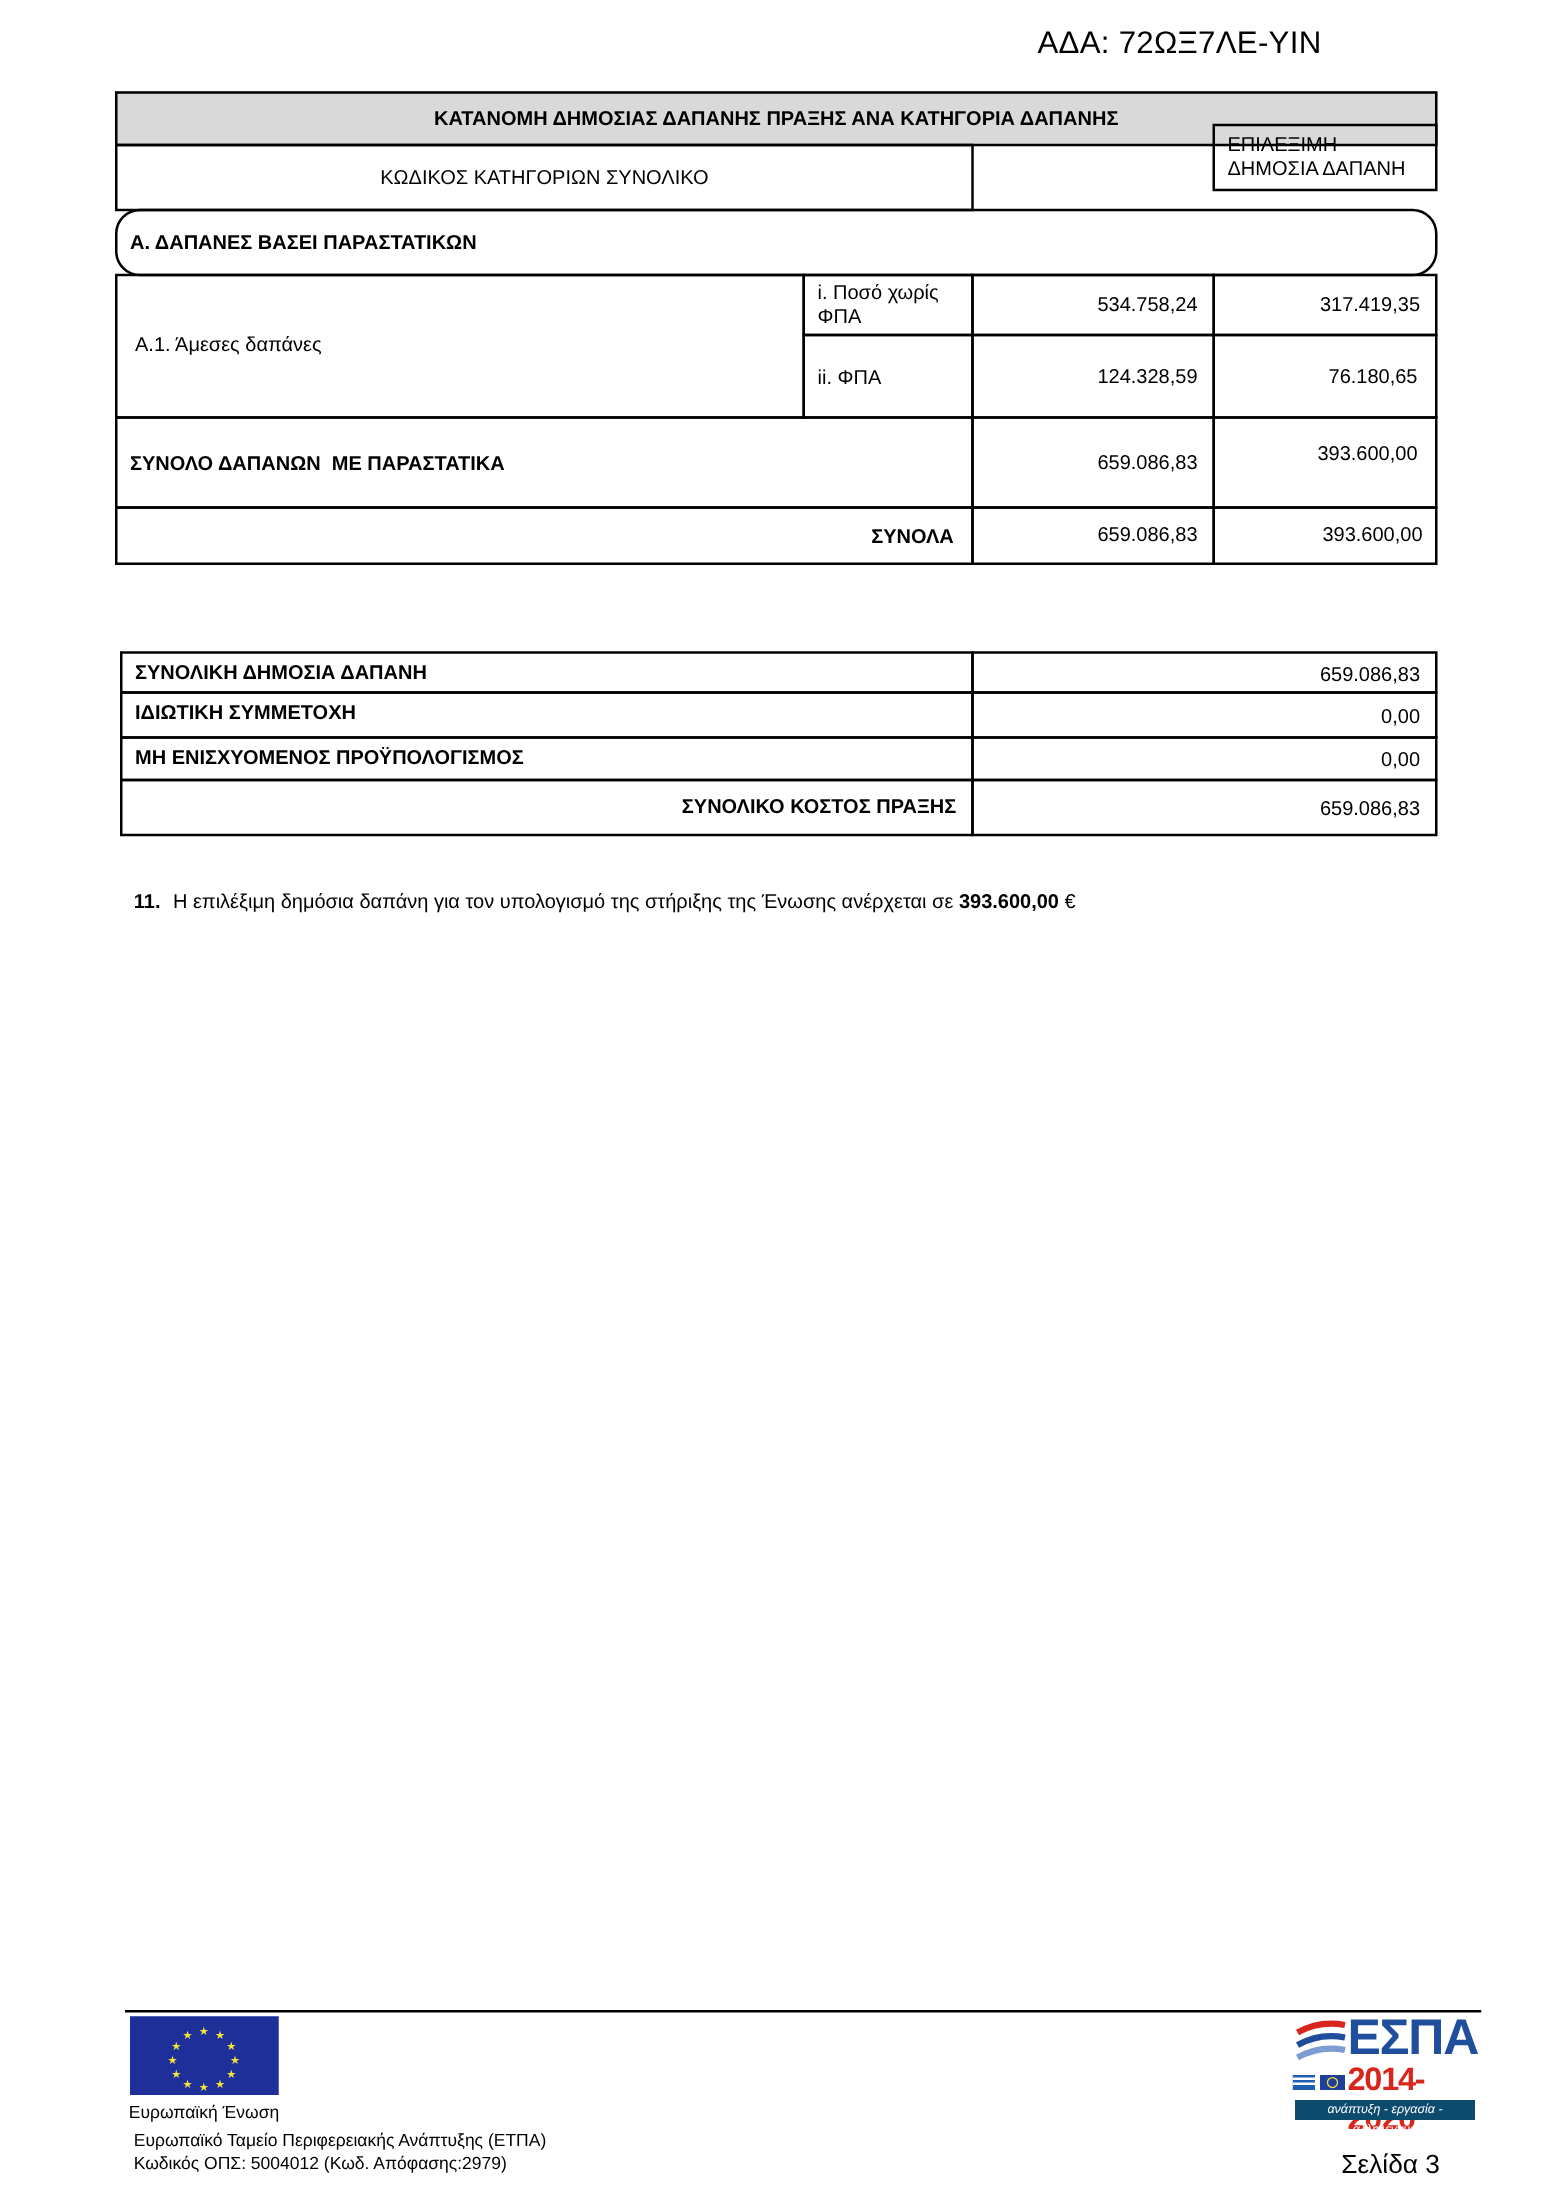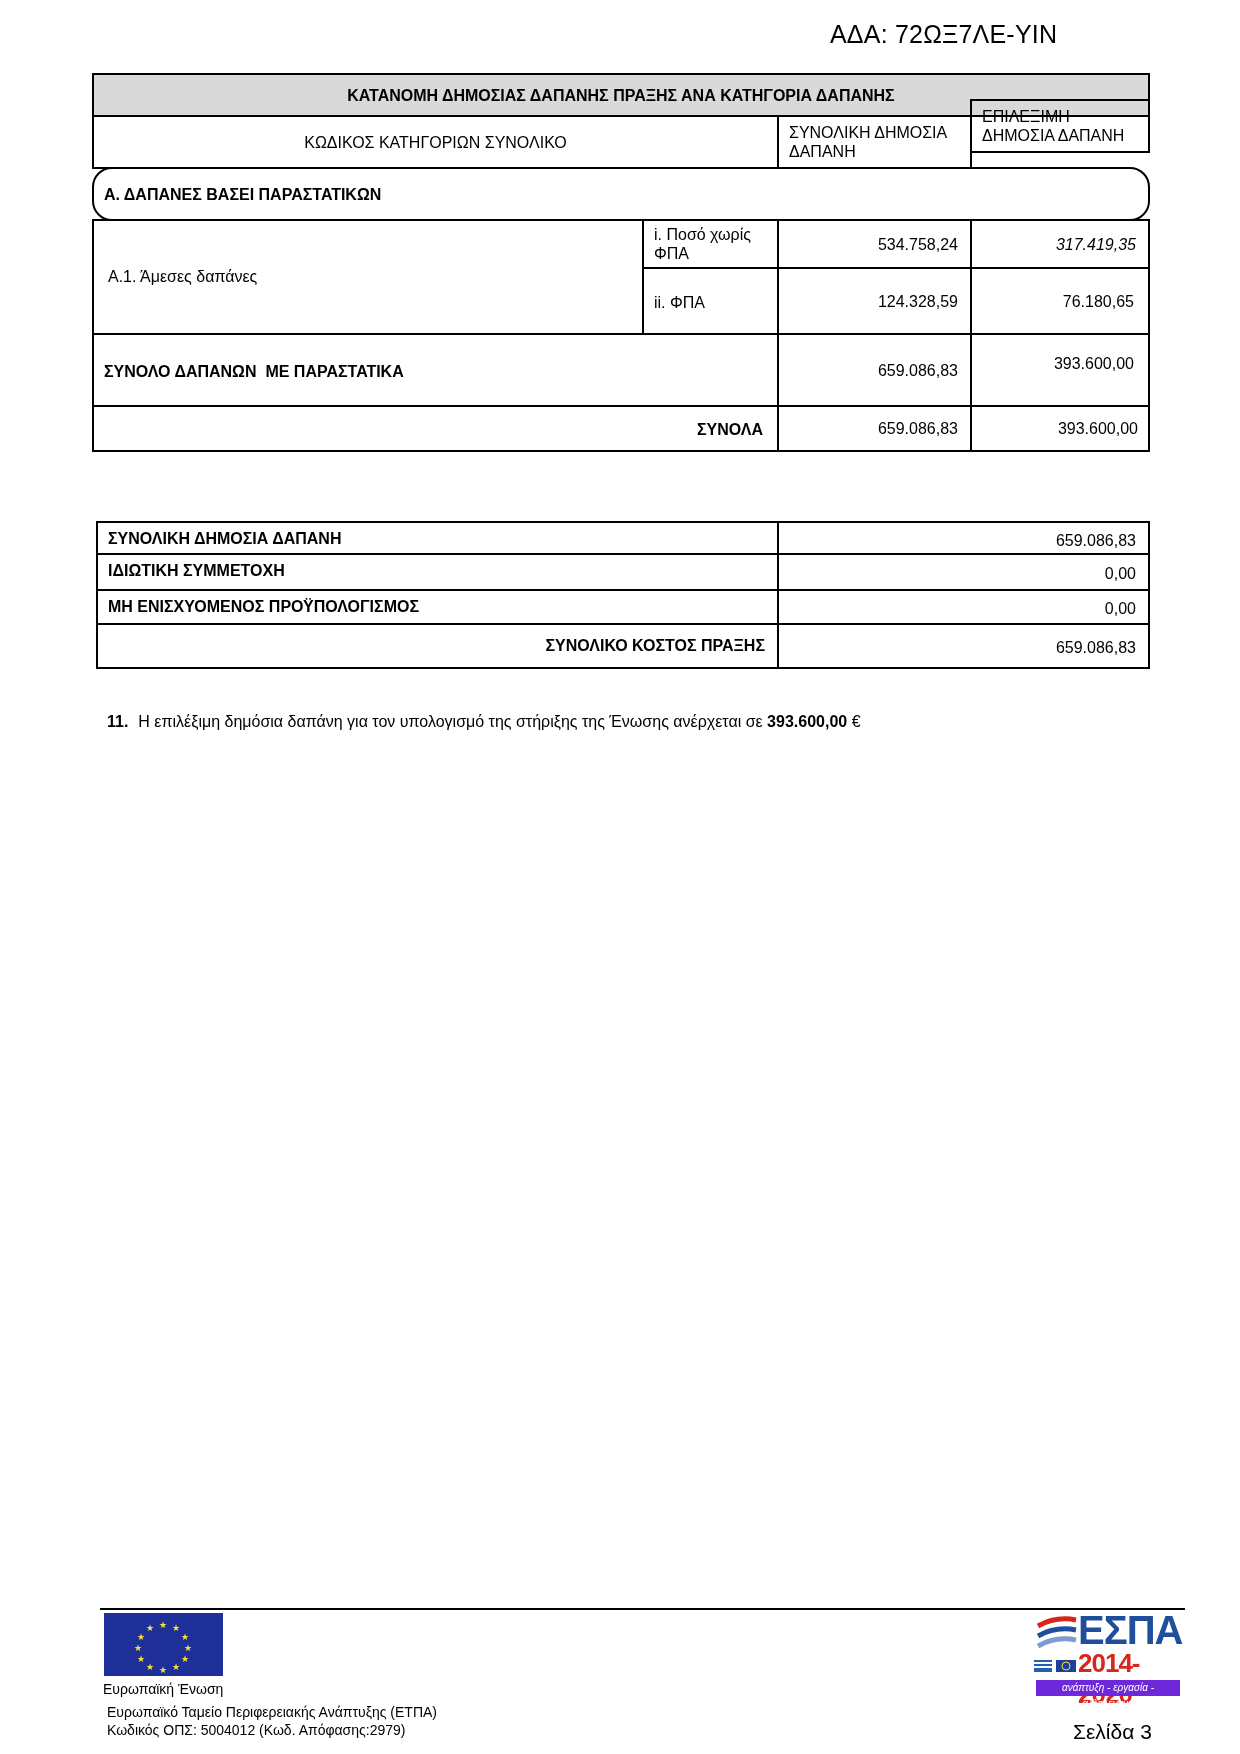--- a/index.html
+++ b/index.html
@@ -23,40 +23,36 @@
   .note { left:107px; top:713px; font-size:16px; }
   .note .n { font-weight:bold; margin-right:10px; }
 
   .footer-line { left:100px; top:1608px; width:1085px; height:2px; background:#000; }
   .eu-flag { left:104px; top:1613px; width:119px; height:63px; background:#1f2f9a; }
   .eu-flag .star { position:absolute; color:#f2e33a; font-size:9px; line-height:9px; }
   .foot-txt { font-size:14px; line-height:18px; }
   .espa { left:1034px; top:1612px; width:148px; height:86px; }
   .espa-word { position:absolute; left:44px; top:-4px; font-size:40px; font-weight:bold; color:#1f4e9c; letter-spacing:-1px; }
   .espa-years { position:absolute; left:44px; top:36px; font-size:26px; font-weight:bold; color:#d9261c; letter-spacing:-1px; }
-  .espa-band { position:absolute; left:2px; top:68px; width:144px; height:16px; background:#6d28d9; color:#fff; font-size:10px; line-height:16px; text-align:center; font-style:italic; }
+  .espa-band { position:absolute; left:2px; top:68px; width:144px; height:16px; background:#0c4a6e; color:#fff; font-size:10px; line-height:16px; text-align:center; font-style:italic; }
   .page-no { left:1073px; top:1720px; font-size:21px; }
 </style>
 </head>
 <body>
 
 <div class="abs ada">ΑΔΑ: 72ΩΞ7ΛΕ-ΥΙΝ</div>
 
 <div class="abs t1">
 
   <div class="cell hdr-gray" style="left:0;top:0;width:1058px;height:44px;">
     <div class="txt b" style="left:0;right:0;top:11px;text-align:center;">ΚΑΤΑΝΟΜΗ ΔΗΜΟΣΙΑΣ ΔΑΠΑΝΗΣ ΠΡΑΞΗΣ ΑΝΑ ΚΑΤΗΓΟΡΙΑ ΔΑΠΑΝΗΣ</div>
   </div>
 
   <div class="cell" style="left:0;top:42px;width:687px;height:54px;">
     <div class="txt" style="left:0;right:0;top:16px;text-align:center;">ΚΩΔΙΚΟΣ ΚΑΤΗΓΟΡΙΩΝ ΣΥΝΟΛΙΚΟ</div>
-  </div>
-  <div class="cell" style="left:685px;top:42px;width:195px;height:54px;">
-    <div class="txt" style="left:10px;top:6px;">ΣΥΝΟΛΙΚΗ ΔΗΜΟΣΙΑ</div>
-    <div class="txt" style="left:10px;top:25px;">ΔΑΠΑΝΗ</div>
   </div>
   <div class="cell" style="left:878px;top:26px;width:180px;height:54px;">
     <div class="txt" style="left:10px;top:6px;">ΕΠΙΛΕΞΙΜΗ</div>
     <div class="txt" style="left:10px;top:25px;">ΔΗΜΟΣΙΑ ΔΑΠΑΝΗ</div>
   </div>
 
   <div class="cell" style="left:0;top:94px;width:1058px;height:54px;border-radius:20px;">
     <div class="txt b" style="left:10px;top:16px;">Α. ΔΑΠΑΝΕΣ ΒΑΣΕΙ ΠΑΡΑΣΤΑΤΙΚΩΝ</div>
   </div>
 
@@ -65,21 +61,21 @@
   </div>
 
   <div class="cell" style="left:550px;top:146px;width:137px;height:50px;">
     <div class="txt" style="left:10px;top:4px;">i. Ποσό χωρίς</div>
     <div class="txt" style="left:10px;top:23px;">ΦΠΑ</div>
   </div>
   <div class="cell" style="left:685px;top:146px;width:195px;height:50px;">
     <div class="num" style="right:12px;top:15px;">534.758,24</div>
   </div>
   <div class="cell" style="left:878px;top:146px;width:180px;height:50px;">
-    <div class="num" style="right:12px;top:15px;font-style:italic;">317.419,35</div>
+    <div class="num" style="right:12px;top:15px;">317.419,35</div>
   </div>
 
   <div class="cell" style="left:550px;top:194px;width:137px;height:68px;">
     <div class="txt" style="left:10px;top:24px;">ii. ΦΠΑ</div>
   </div>
   <div class="cell" style="left:685px;top:194px;width:195px;height:68px;">
     <div class="num" style="right:12px;top:24px;">124.328,59</div>
   </div>
   <div class="cell" style="left:878px;top:194px;width:180px;height:68px;">
     <div class="num" style="right:14px;top:24px;">76.180,65</div>

